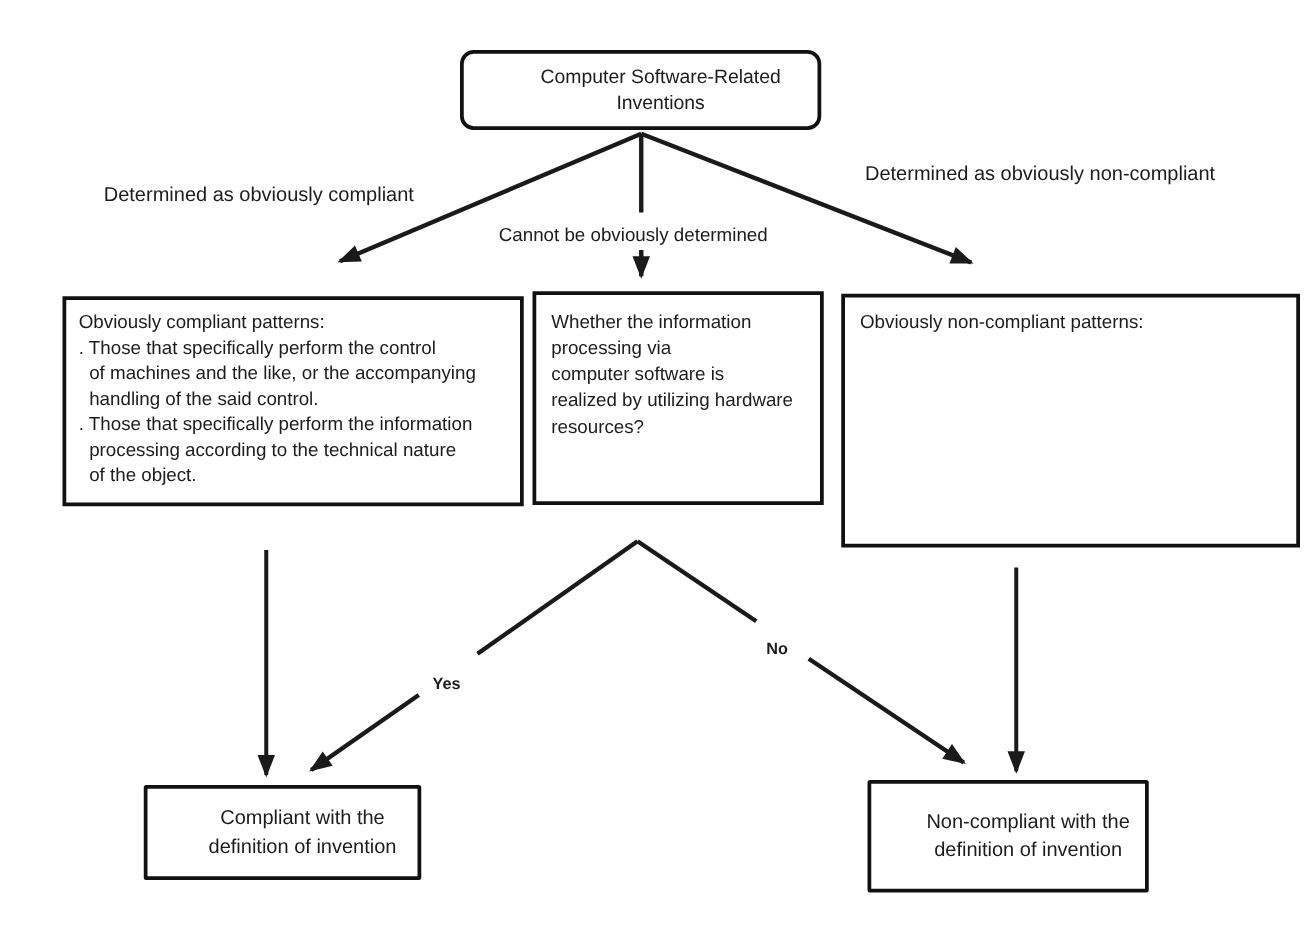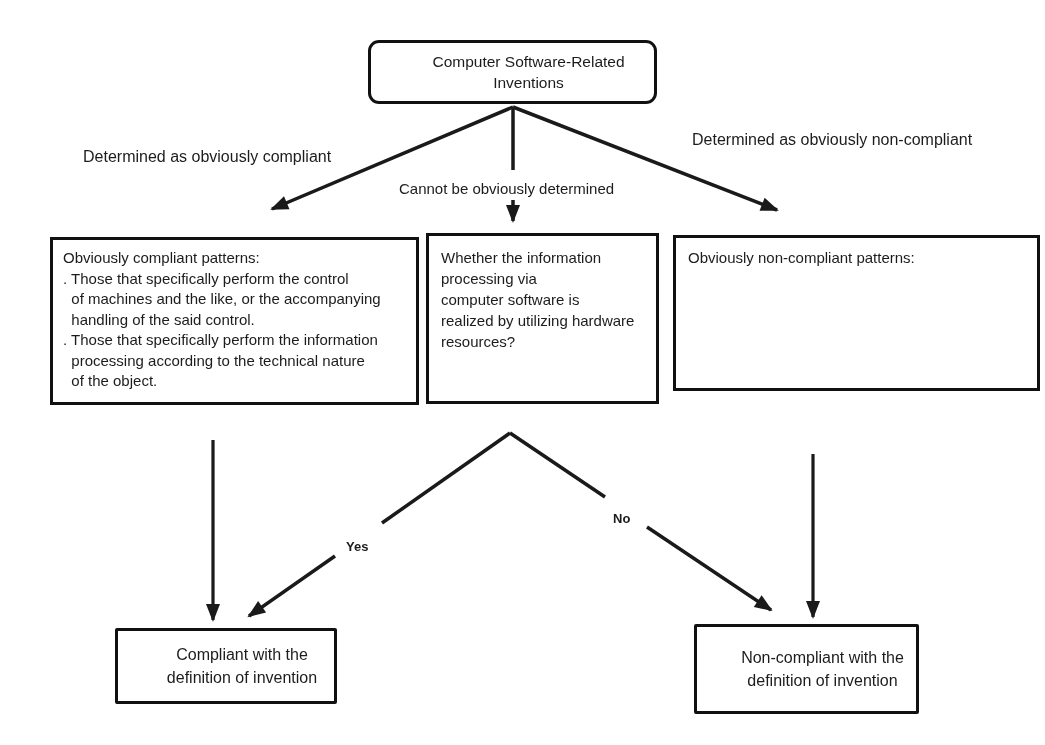--- a/index.html
+++ b/index.html
@@ -34,21 +34,21 @@
   }
   .compliant-patterns{
     left:50px;top:237px;width:369px;height:168px;
     padding:8px 10px;font-size:15px;line-height:20.5px;
   }
   .question-node{
     left:426px;top:233px;width:233px;height:171px;
     padding:11px 12px;font-size:15px;line-height:21px;
   }
   .non-compliant-patterns{
-    left:673px;top:235px;width:367px;height:156px;
+    left:673px;top:235px;width:367px;height:203px;
     padding:9px 12px;font-size:15px;line-height:21px;
   }
   .non-compliant-patterns .hdr{margin-bottom:11px;}
   .outcome-left{
     left:115px;top:628px;width:222px;height:76px;
     font-size:16px;line-height:23px;
   }
   .outcome-right{
     left:694px;top:624px;width:225px;height:90px;
     font-size:16px;line-height:23px;

